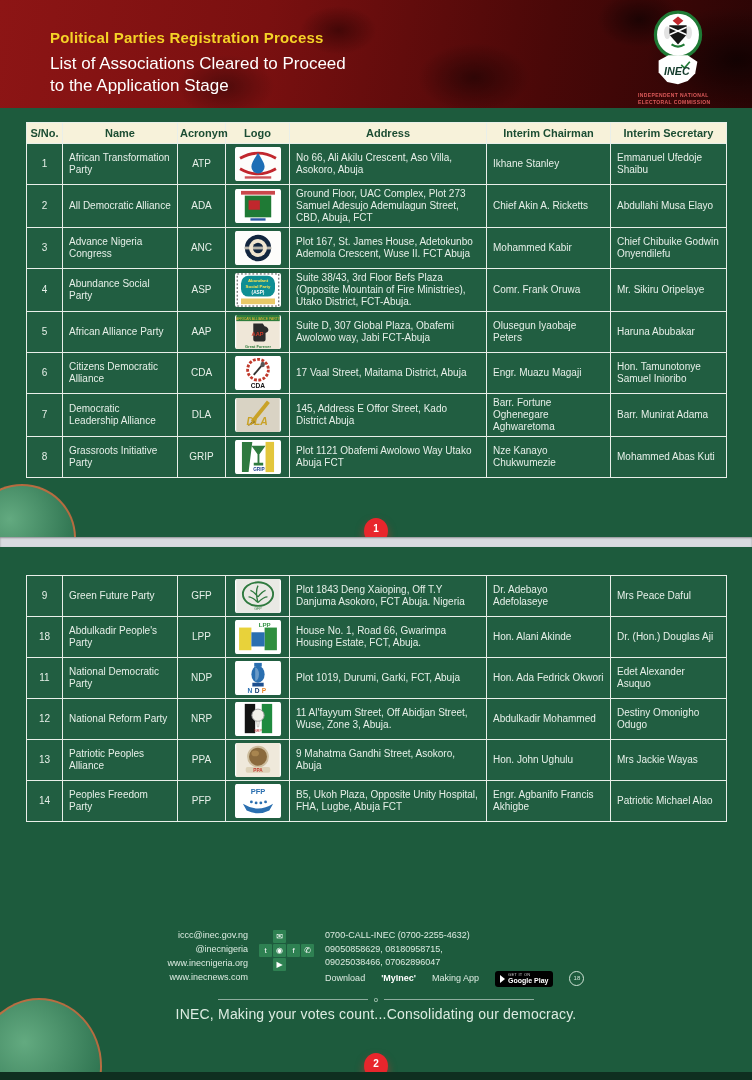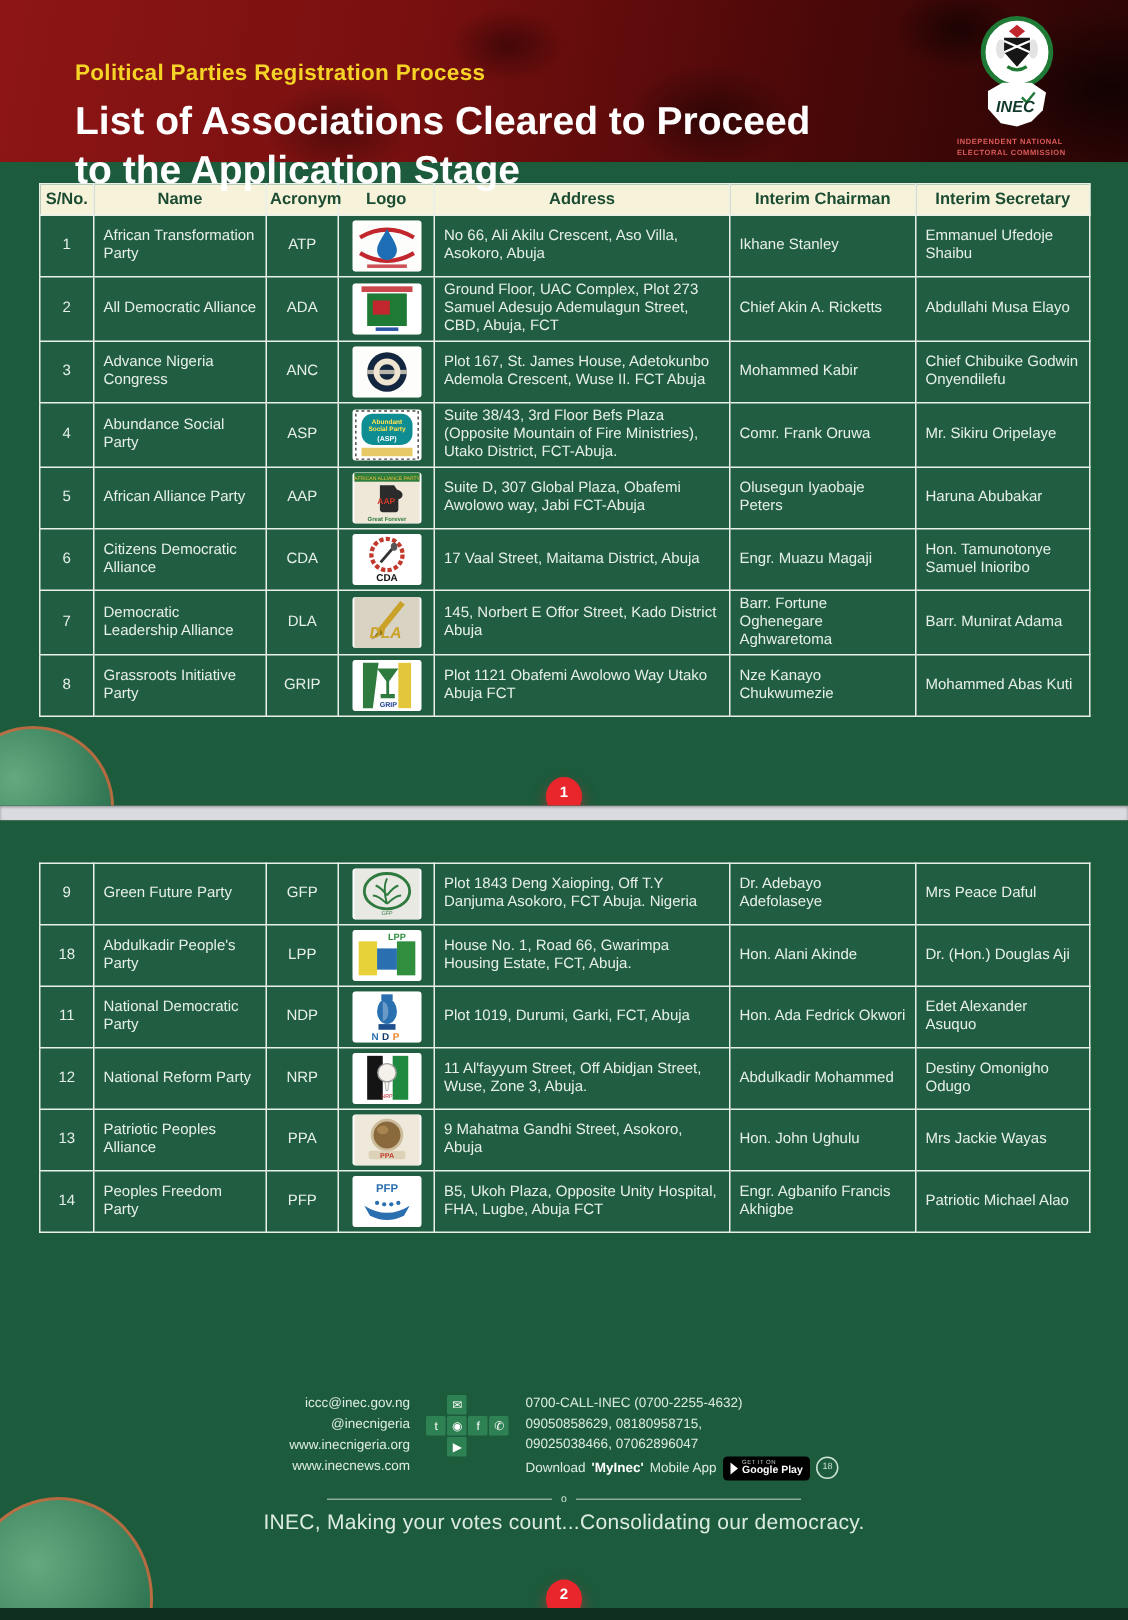--- a/index.html
+++ b/index.html
@@ -10,31 +10,31 @@
     -webkit-font-smoothing:antialiased;
   }
   .page{position:relative;background:#1d5b3d;overflow:hidden;}
   .page1{height:537px;}
   .page2{height:525px;}
   .page-sep{height:10px;background:#d9dbe0;box-shadow:inset 0 1px 2px rgba(0,0,0,.35);}
   .bottom-strip{height:8px;background:#0f2f20;}
 
   
   .hero{
-    height:108px;box-sizing:border-box;padding:40px 0 0 50px;position:relative;
+    height:108px;box-sizing:border-box;padding:29px 0 0 50px;position:relative;
     background:
       radial-gradient(60px 40px at 85% 18%, rgba(0,0,0,.55), transparent 70%),
       radial-gradient(80px 50px at 63% 72%, rgba(0,0,0,.45), transparent 70%),
       radial-gradient(55px 35px at 45% 28%, rgba(25,0,0,.5), transparent 70%),
       radial-gradient(120px 70px at 98% 55%, rgba(0,0,0,.6), transparent 75%),
       radial-gradient(70px 45px at 30% 80%, rgba(0,0,0,.35), transparent 70%),
       linear-gradient(100deg,#8d1515 0%,#7a1010 35%,#4a0808 72%,#2b0505 100%);
   }
   .hero-eyebrow{color:#f5d327;font-size:15px;font-weight:bold;margin-bottom:7px;letter-spacing:.2px;}
-  .hero-title{color:#ffffff;font-size:26px;font-weight:bold;line-height:1.28;}
+  .hero-title{color:#ffffff;font-size:17px;font-weight:normal;line-height:1.28;}
   .inec-logo{position:absolute;right:34px;top:9px;width:80px;}
   .inec-logo svg{display:block;margin:0 auto;}
   .inec-caption{font-size:5px;color:#dd5a5a;line-height:1.35;letter-spacing:.4px;font-weight:bold;margin-top:-3px;}
 
   
   table{border-collapse:collapse;table-layout:fixed;width:700px;margin:14px 26px 0;}
   th{
     background:#f7f2da;color:#1c4d33;font-size:11px;font-weight:bold;
     padding:4px 2px;border:1px solid #e9efe9;
   }
@@ -69,21 +69,21 @@
   .contact-col{text-align:right;font-size:9px;color:#dcebe1;line-height:1.55;padding-top:2px;}
   .social-cross{display:grid;grid-template-columns:repeat(4,13px);grid-auto-rows:13px;gap:1px;margin-top:3px;}
   .tile{background:#2e8152;color:#fff;font-size:8px;display:flex;align-items:center;justify-content:center;border-radius:1px;}
   .t-mail{grid-row:1;grid-column:2;}
   .t-twitter{grid-row:2;grid-column:1;}
   .t-instagram{grid-row:2;grid-column:2;}
   .t-facebook{grid-row:2;grid-column:3;}
   .t-phone{grid-row:2;grid-column:4;}
   .t-youtube{grid-row:3;grid-column:2;}
   .phone-col{font-size:9px;color:#dcebe1;line-height:1.5;padding-top:2px;}
-  .download-line{display:flex;align-items:center;gap:4px;margin-top:1px;}
+  .download-line{display:flex;align-items:center;gap:16px;margin-top:1px;}
   .app-name{font-weight:bold;color:#ffffff;}
   .play-badge{display:inline-flex;align-items:center;background:#000;border-radius:3px;padding:1px 5px;gap:3px;height:14px;}
   .play-tri{width:0;height:0;border-left:5px solid #ffffff;border-top:4px solid transparent;border-bottom:4px solid transparent;}
   .play-text{display:flex;flex-direction:column;line-height:1;}
   .play-git{font-size:4px;color:#cccccc;letter-spacing:.3px;}
   .play-store{font-size:7px;color:#ffffff;font-weight:bold;}
   .age-badge{width:13px;height:13px;border:1px solid #cfe3d6;border-radius:50%;font-size:6px;color:#cfe3d6;display:flex;align-items:center;justify-content:center;}
   .divider-row{display:flex;align-items:center;justify-content:center;gap:6px;margin-top:9px;color:#cfe3d6;}
   .divider-line{width:150px;border-top:1px solid rgba(255,255,255,.5);height:0;}
   .divider-dot{font-size:7px;line-height:1;}
@@ -237,21 +237,21 @@
         <tr>
           <td class="c-no">7</td>
           <td class="c-name">Democratic Leadership Alliance</td>
           <td class="c-acr">DLA</td>
           <td class="c-logo"><div class="plogo"><svg viewBox="0 0 46 36">
                 <rect width="46" height="36" fill="#d9d3c4"></rect>
                 <line x1="17" y1="25" x2="34" y2="4" stroke="#c9a227" stroke-width="4"></line>
                 <path d="M12 30 l6 -7 2.5 3 z" fill="#8a6d1f"></path>
                 <text x="22" y="29" font-size="11" fill="#c9a227" text-anchor="middle" font-weight="bold" font-style="italic">DLA</text>
               </svg></div></td>
-          <td class="c-addr">145, Norbert E Offor Street, Kado District Abuja</td>
+          <td class="c-addr">145, Address E Offor Street, Kado District Abuja</td>
           <td class="c-chair">Barr. Fortune Oghenegare Aghwaretoma</td>
           <td class="c-sec">Barr. Munirat Adama</td>
         </tr>
         <tr>
           <td class="c-no">8</td>
           <td class="c-name">Grassroots Initiative Party</td>
           <td class="c-acr">GRIP</td>
           <td class="c-logo"><div class="plogo"><svg viewBox="0 0 46 36">
                 <rect width="46" height="36" fill="#ffffff"></rect>
                 <path d="M6 2 h11 l-4 32 h-7 z" fill="#2f7a3f"></path>
@@ -398,21 +398,21 @@
         <div class="tile t-phone">✆</div>
         <div class="tile t-youtube">▶</div>
       </div>
       <div class="phone-col">
         <div>0700-CALL-INEC (0700-2255-4632)</div>
         <div>09050858629, 08180958715,</div>
         <div>09025038466, 07062896047</div>
         <div class="download-line">
           <span>Download</span>
           <span class="app-name">'MyInec'</span>
-          <span>Mobile App</span>
+          <span>Making App</span>
           <span class="play-badge">
             <span class="play-tri"></span>
             <span class="play-text">
               <span class="play-git">GET IT ON</span>
               <span class="play-store">Google Play</span>
             </span>
           </span>
           <span class="age-badge">18</span>
         </div>
       </div>

